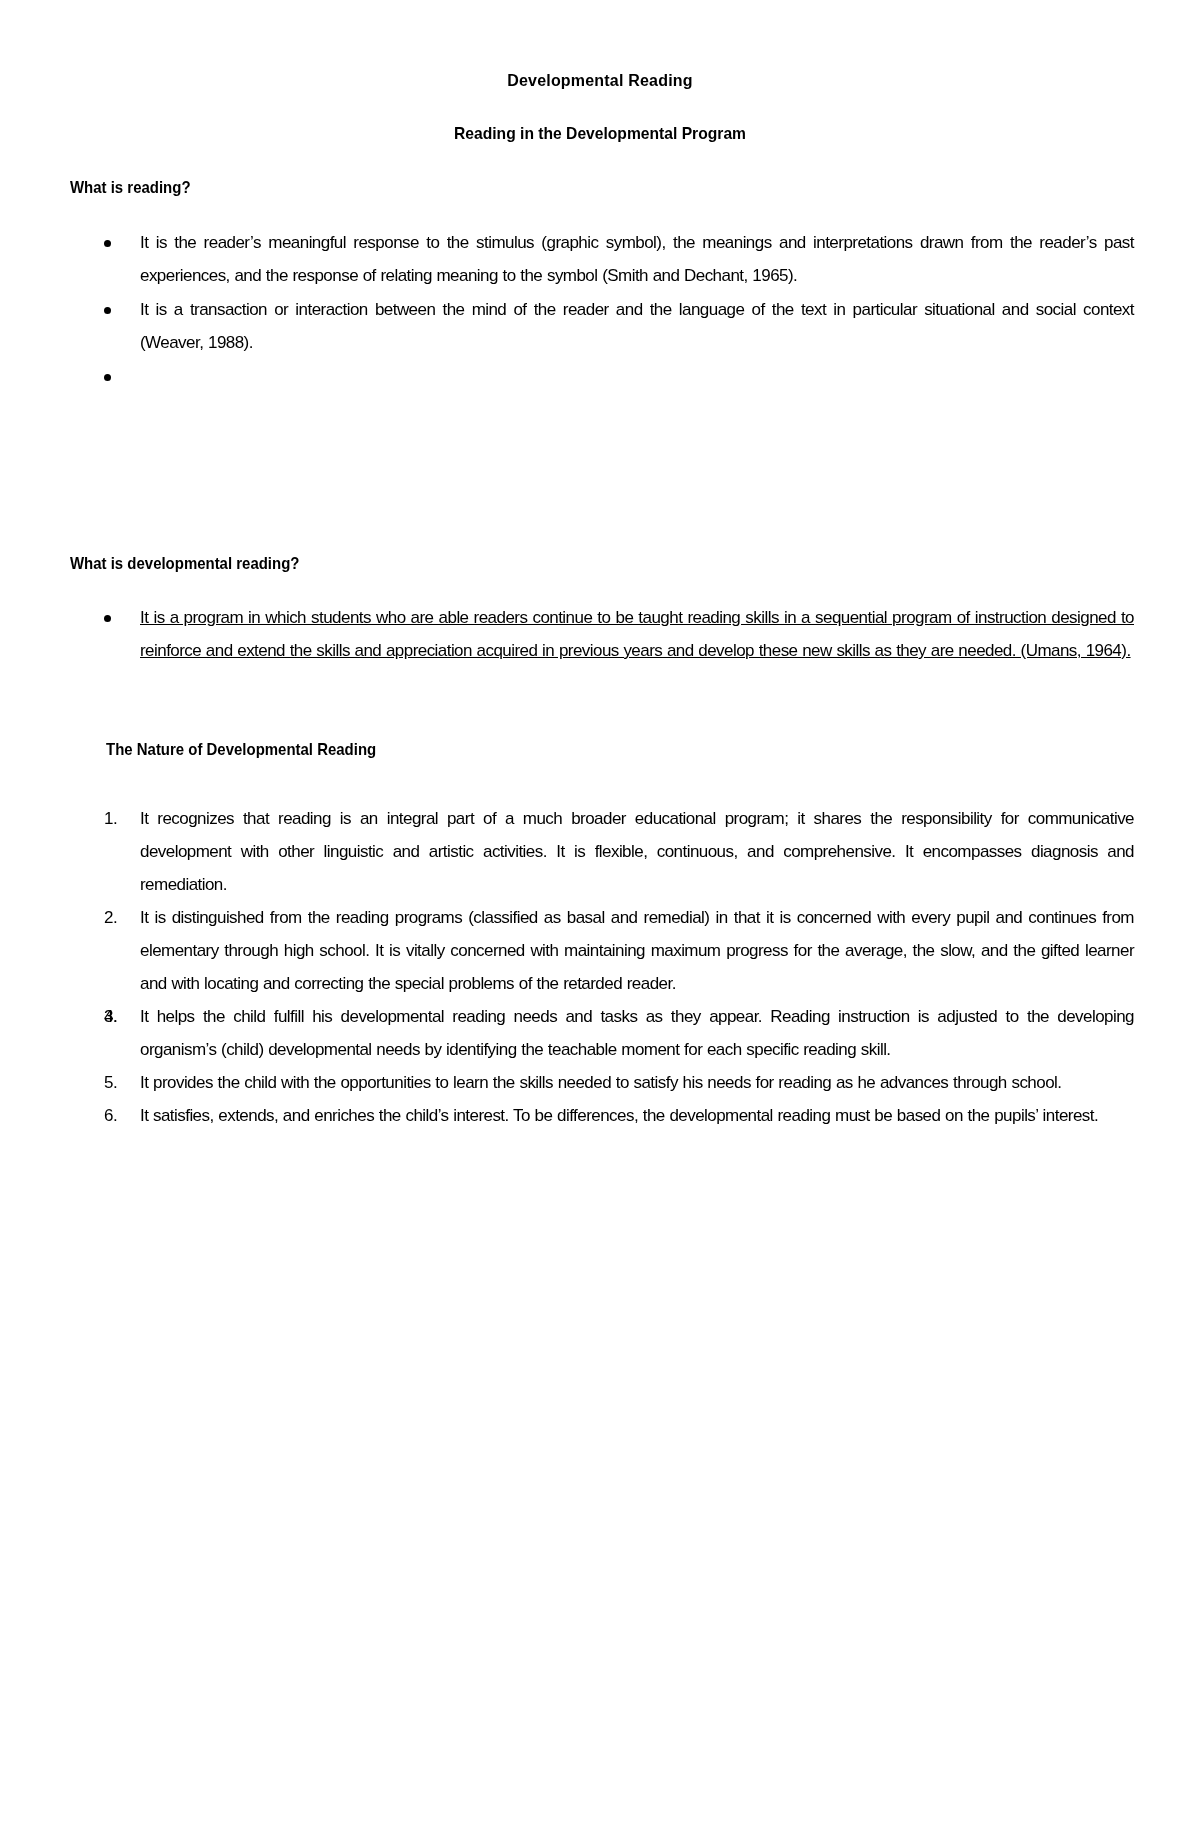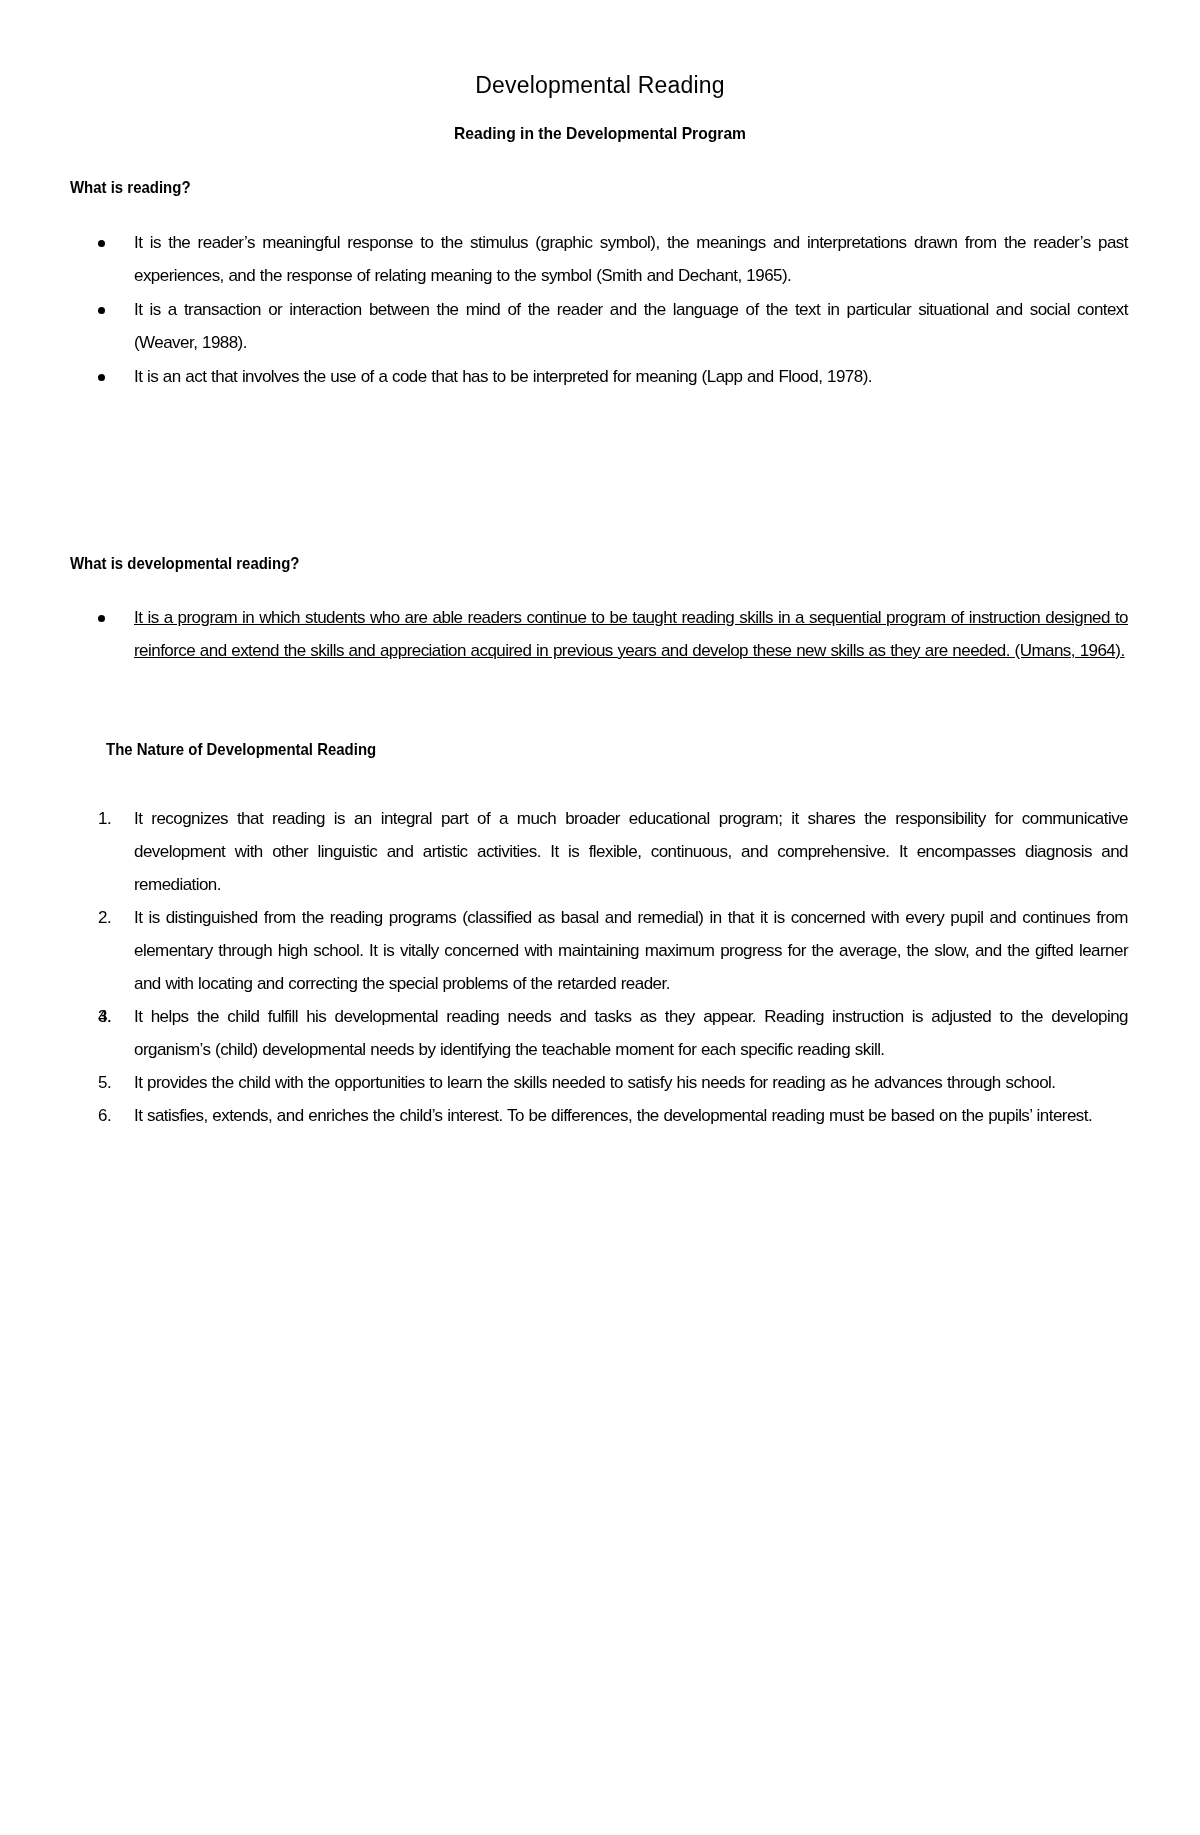--- a/index.html
+++ b/index.html
@@ -23,22 +23,23 @@
       height: 1835px;
       background: #ffffff;
     }
     .doc-title {
       position: absolute;
       left: 0;
       top: 72px;
       width: 1200px;
       text-align: center;
       font-family: "Liberation Sans", sans-serif;
-      font-size: 23px;
+      font-size: 16px;
       letter-spacing: 0.2px;
+      font-weight: bold;
     }
     .doc-subtitle {
       position: absolute;
       left: 0;
       top: 124px;
       width: 1200px;
       text-align: center;
       font-family: "Liberation Sans", sans-serif;
       font-weight: bold;
       font-size: 17px;
@@ -49,21 +50,21 @@
       position: absolute;
       font-family: "Liberation Sans", sans-serif;
       font-weight: bold;
       font-size: 17px;
       transform: scaleX(0.88);
       transform-origin: left;
       white-space: nowrap;
     }
     .list {
       position: absolute;
-      left: 98px;
+      left: 104px;
       width: 1030px;
       margin: 0;
       padding: 0;
       list-style: none;
     }
     .list li {
       position: relative;
       padding-left: 36px;
       font-family: "Liberation Sans", sans-serif;
       font-size: 17px;
@@ -106,21 +107,20 @@
     <li>
       <span class="bullet-dot"></span>
       <span>It is the reader’s meaningful response to the stimulus (graphic symbol), the meanings and interpretations drawn from the reader’s past experiences, and the response of relating meaning to the symbol (Smith and Dechant, 1965).</span>
     </li>
     <li>
       <span class="bullet-dot"></span>
       <span>It is a transaction or interaction between the mind of the reader and the language of the text in particular situational and social context (Weaver, 1988).</span>
     </li>
     <li>
       <span class="bullet-dot"></span>
-      <span>It is an act that involves the use of a code that has to be interpreted for meaning (Lapp and Flood, 1978).</span>
     </li>
   </ul>
 
   <div class="heading" style="left:70px; top:554px;">What is developmental reading?</div>
   <ul class="list bullets" style="top:601px;text-decoration:underline;">
     <li>
       <span class="bullet-dot"></span>
       <span>It is a program in which students who are able readers continue to be taught reading skills in a sequential program of instruction designed to reinforce and extend the skills and appreciation acquired in previous years and develop these new skills as they are needed. (Umans, 1964).</span>
     </li>
   </ul>

